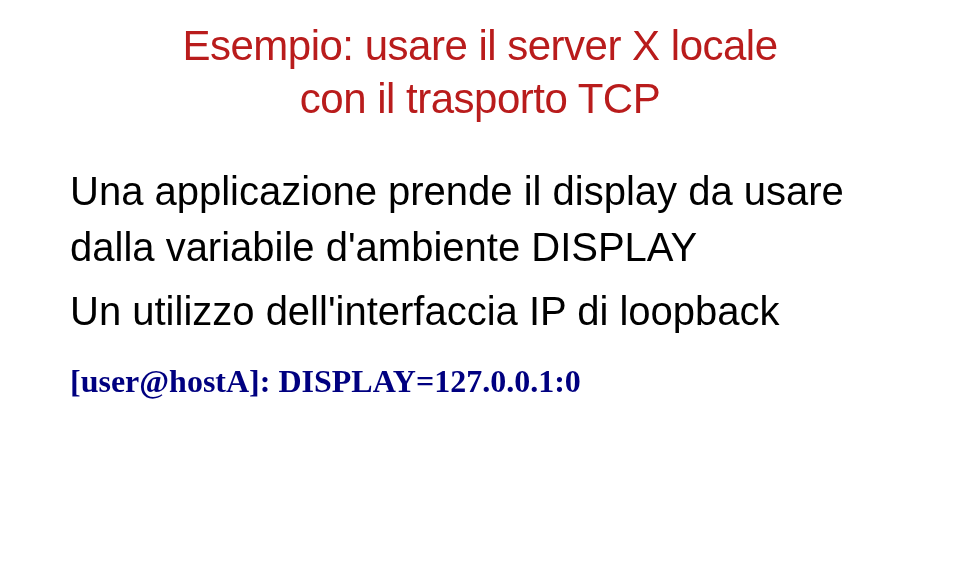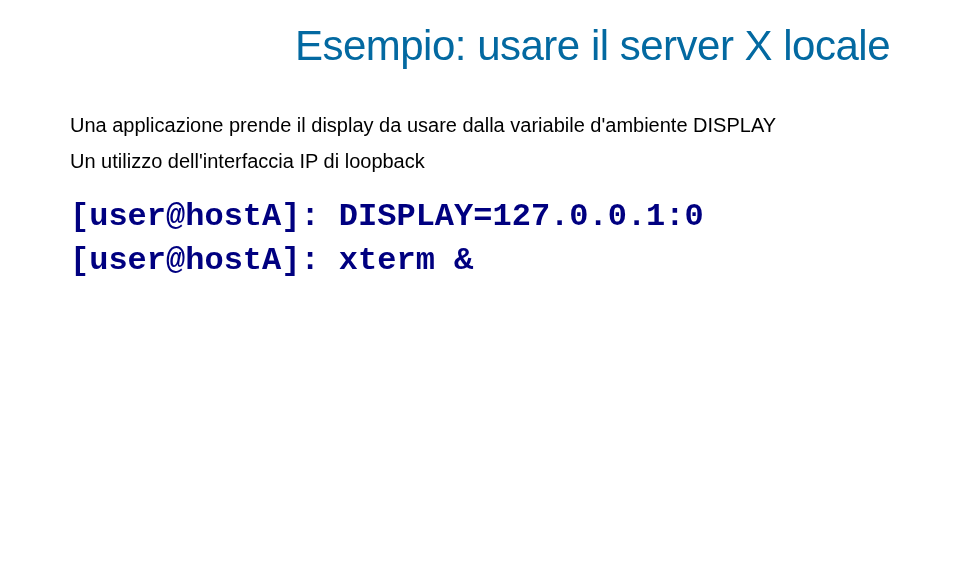--- a/index.html
+++ b/index.html
@@ -11,63 +11,63 @@
     body {
       width: 960px;
       height: 576px;
       background: #ffffff;
       font-family: Verdana, Geneva, sans-serif;
       padding: 20px 70px;
       position: relative;
     }
     
     .title {
-      color: #0369a1;
+      color: #b91c1c;
       font-size: 42px;
       font-weight: normal;
-      text-align: right;
+      text-align: center;
       line-height: 1.25;
       margin-bottom: 38px;
       letter-spacing: -0.5px;
     }
     
     .body-text {
       color: #000000;
-      font-size: 20px;
+      font-size: 40px;
       line-height: 1.4;
       margin-bottom: 30px;
     }
     
     .para1 {
       margin-bottom: 8px;
     }
     
     .para2 {
       margin-bottom: 20px;
     }
     
     .code-block {
-      font-family: Liberation Mono, monospace;
+      font-family: Liberation Serif, serif;
       font-size: 32px;
       font-weight: bold;
       color: #000080;
       line-height: 1.4;
     }
     
     .code-line {
       white-space: pre;
     }
   </style>
 </head>
 <body>
 
 <h1 class="title">
   <span>Esempio: usare il server X locale</span><br>
+  <span>con il trasporto TCP</span>
 </h1>
 
 <p class="body-text para1">Una applicazione prende il display da usare dalla variabile d'ambiente DISPLAY</p>
 
 <p class="body-text para2">Un utilizzo dell'interfaccia IP di loopback</p>
 
 <div class="code-block">
   <div class="code-line">[user@hostA]: DISPLAY=127.0.0.1:0</div>
-  <div class="code-line">[user@hostA]: xterm &amp;</div>
 </div>
 
 </body></html>

